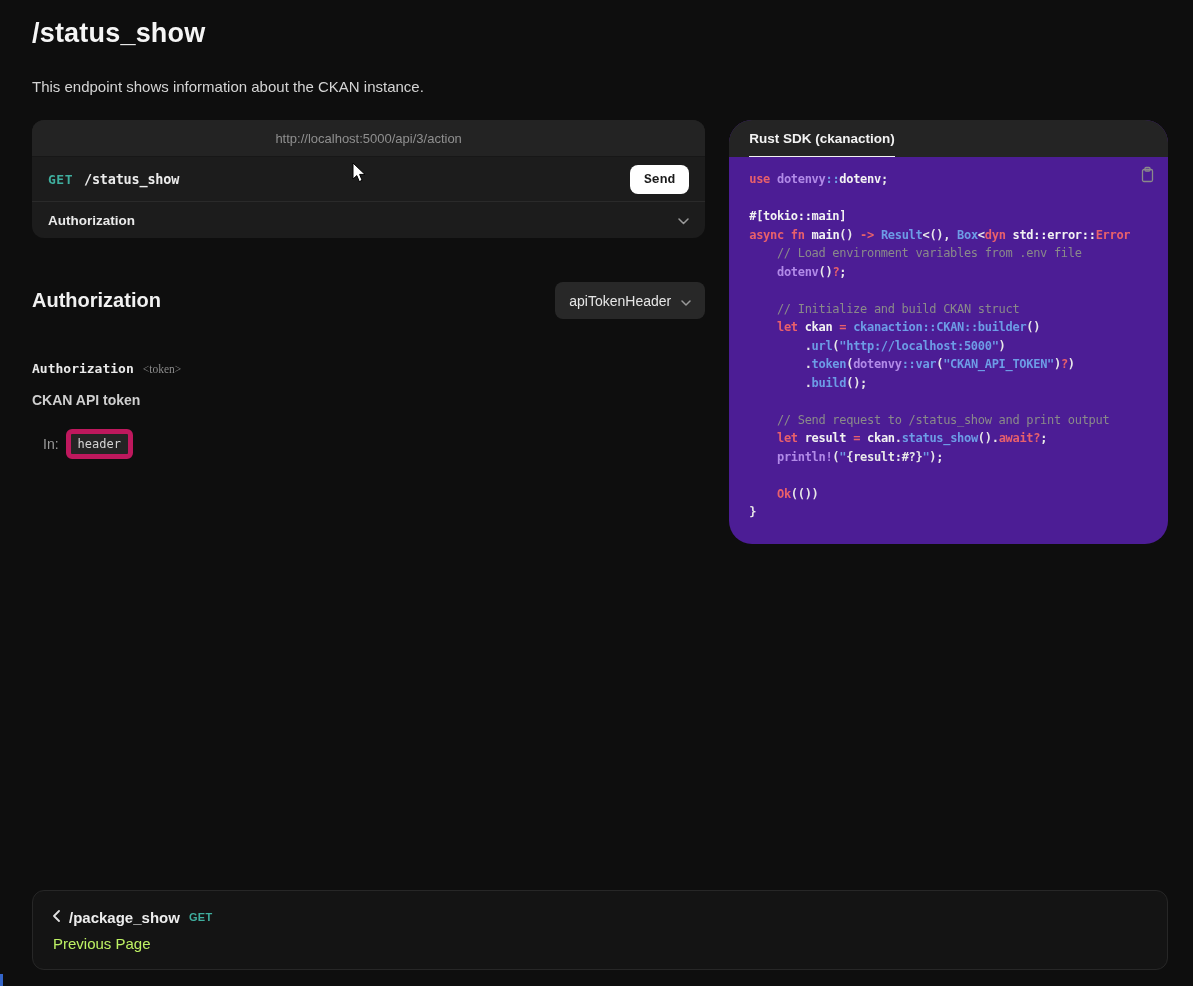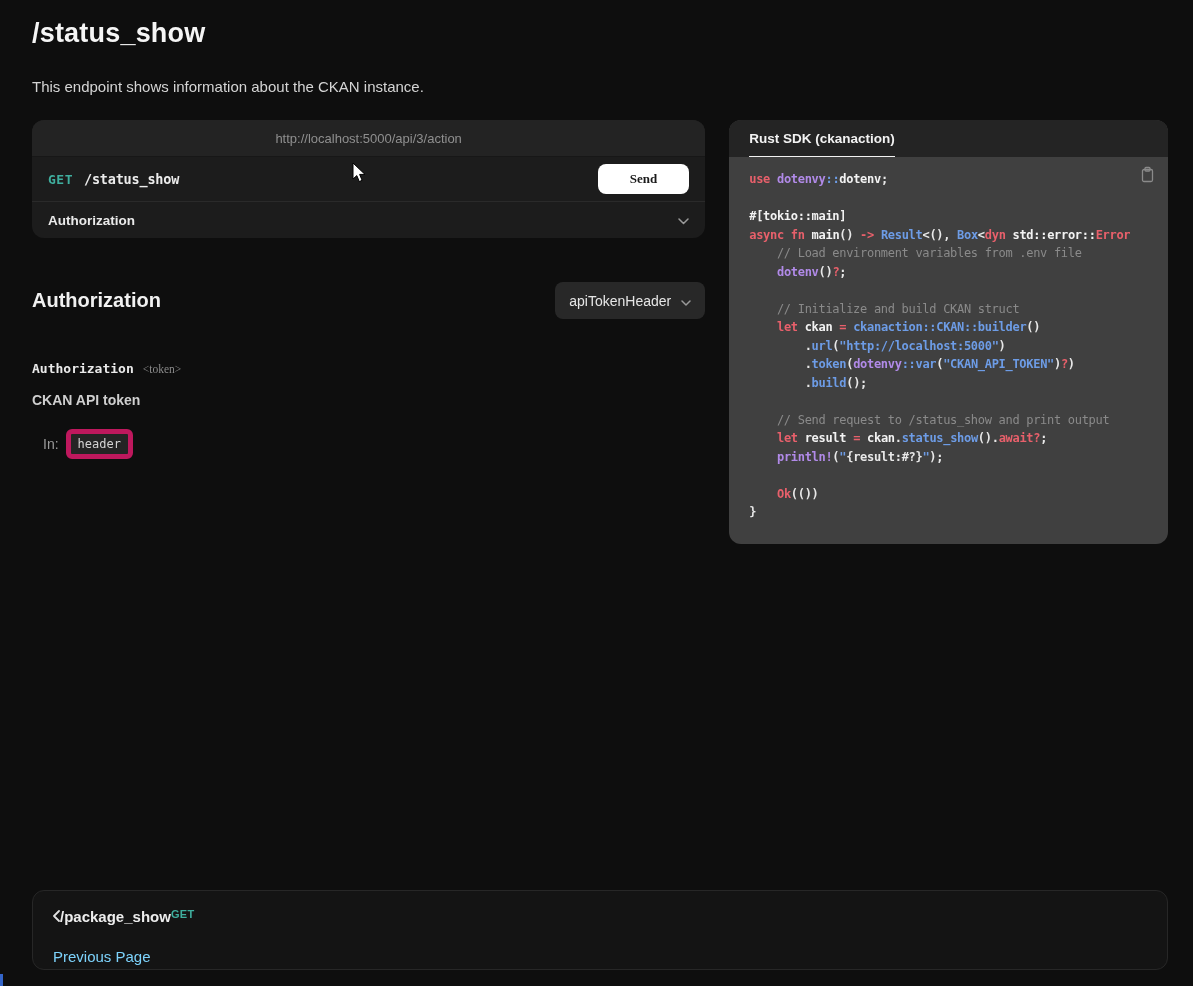--- a/index.html
+++ b/index.html
@@ -28,22 +28,22 @@
   .method {
     font-family: "DejaVu Sans Mono", monospace; font-size: 13px; font-weight: 700;
     color: #3fae9e; letter-spacing: 0.5px;
   }
   .path {
     font-family: "DejaVu Sans Mono", monospace; font-size: 13.5px; font-weight: 700;
     color: #ececec; margin-left: 11px; letter-spacing: -0.2px;
   }
   .send-btn {
     margin-left: auto; background: #ffffff; color: #1b1b1b; border: none; border-radius: 8px;
-    font-family: Liberation Serif, serif; font-size: 13px; font-weight: 600;
-    padding: 7px 32px; cursor: pointer;
+    font-family: Liberation Mono, monospace; font-size: 13px; font-weight: 600;
+    padding: 7px 14px; cursor: pointer;
   }
   .auth-row {
     height: 37px; border-top: 1px solid #2a2a2a; display: flex; align-items: center;
     padding: 0 16px; font-size: 13.5px; font-weight: 700; color: #eaeaea;
   }
   .auth-row .chev { margin-left: auto; color: #9a9a9a; }
 
   
   .auth-head { margin-top: 44px; display: flex; align-items: center; justify-content: space-between; }
   .auth-heading { font-size: 20px; font-weight: 700; color: #f0f0f0; }
@@ -60,21 +60,21 @@
     font-family: Liberation Serif, serif; font-size: 11.5px; color: #8a8a8a; margin-left: 9px;
   }
   .param-desc { margin-top: 16px; font-size: 14px; color: #cfcfcf; font-weight: bold; }
   .in-row { margin-top: 21px; display: flex; align-items: center; font-size: 14px; color: #9a9a9a; margin-left: 11px; }
   .in-badge {
     margin-left: 7px; font-family: "DejaVu Sans Mono", monospace; font-size: 12px; color: #d4d4d4;
     background: #242424; border: 5px solid #be185d; border-radius: 6px; padding: 3px 7px;
   }
 
   
-  .code-panel { width: 464px; background: #404040; border-radius: 12px; overflow: hidden; }
+  .code-panel { width: 464px; background: #4c1d95; border-radius: 23px; overflow: hidden; }
   .panel-header { height: 37px; background: #242424; display: flex; padding: 0 20px; }
   .panel-tab {
     height: 100%; display: flex; align-items: center; font-size: 13.5px; font-weight: 700;
     color: #f2f2f2; border-bottom: 1.5px solid #f2f2f2; cursor: pointer;
   }
   .code-wrap { position: relative; padding: 13px 0 22px 20px; overflow: hidden; }
   .copy-btn { position: absolute; top: 9px; right: 13px; color: #8a8a8a; cursor: pointer; }
   .code-block {
     font-family: "DejaVu Sans Mono", monospace; font-size: 12px; font-weight: 700;
     line-height: 18.5px; letter-spacing: -0.3px; white-space: pre;
@@ -87,25 +87,25 @@
   .tok-w { color: #e8e8e8; }
   .tok-b { color: #f2f2f2; }
   .tok-c { color: #8a8a8a; font-weight: 400; }
 
   
   .footer-nav {
     position: absolute; left: 32px; right: 25px; top: 890px; height: 80px;
     border: 1px solid #272727; border-radius: 12px; background: #141414; padding: 17px 20px;
     cursor: pointer;
   }
-  .prev-line { display: flex; }
+  .prev-line { display: flex; align-items: center; gap: 9px; }
   .prev-line .chev { color: #e0e0e0; }
   .prev-path { font-size: 15px; font-weight: 700; color: #ededed; }
   .prev-method { font-size: 11px; font-weight: 700; color: #3fae9e; letter-spacing: 0.4px; }
-  .prev-label { margin-top: 22px; font-size: 15px; color: #7dd3fc; }
+  .prev-label { margin-top: 9px; font-size: 15px; color: #bef264; }
 
   .corner-tick { position: absolute; left: 0; top: 974px; width: 3px; height: 12px; background: #3465c9; }
   .cursor { position: absolute; left: 352px; top: 162px; pointer-events: none; }
 </style>
 </head>
 <body>
 
 <div class="page">
 
   <h1 class="page-title">/status_show</h1>

